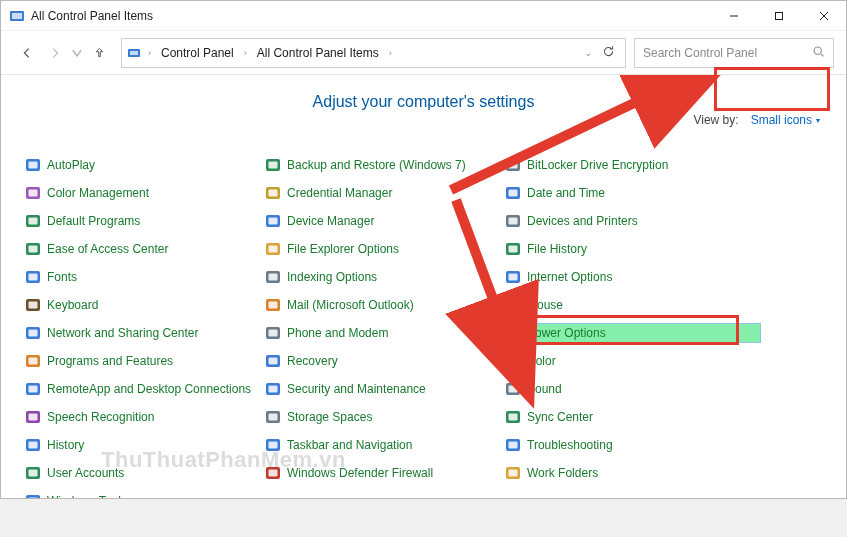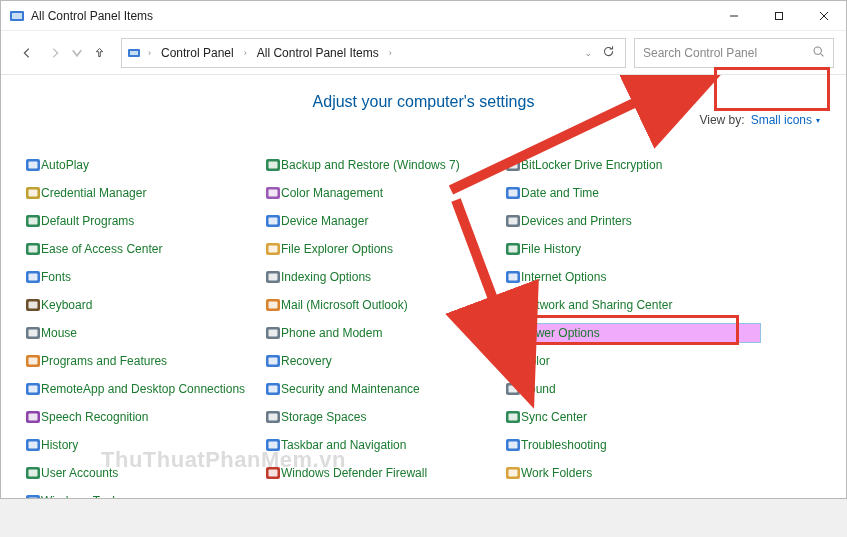--- a/index.html
+++ b/index.html
@@ -21,31 +21,31 @@
   .addr-sep { color: #888; font-size: 9px; padding: 0 2px; }
   .addr-seg { color: #222; padding: 2px 4px; }
   .addr-right { margin-left: auto; display: flex; align-items: center; gap: 10px; padding-right: 6px; }
   .search-box { width: 200px; height: 30px; border: 1px solid #d0d0d0; display: flex; align-items: center; padding: 0 8px; color: #8a8a8a; }
   .search-box input { border: none; outline: none; flex: 1; font-size: 12px; color: #222; background: transparent; }
   .search-box input::placeholder { color: #8a8a8a; }
   .search-icon { color: #8a8a8a; }
   .content { padding: 18px 20px 10px 20px; position: relative; }
   .heading-row { display: flex; align-items: center; margin-bottom: 26px; flex-direction: column; }
   .heading { color: #005aa0; font-size: 16px; font-weight: 400; }
-  .viewby-wrap { margin-left: auto; display: flex; align-items: center; font-size: 12px; }
+  .viewby-wrap { margin-left: auto; display: flex; align-items: center; gap: 6px; font-size: 12px; }
   .viewby-label { color: #444; }
   .viewby-value { color: #0b66c3; padding: 2px 6px; display: inline-flex; align-items: center; gap: 4px; }
   .viewby-value .tri { font-size: 8px; color:#0b66c3; }
   .highlight-box { position: absolute; border: 3px solid #e23b2e; pointer-events: none; }
   .arrow-layer { position: absolute; pointer-events: none; }
   .grid { display: grid; grid-template-columns: 240px 240px 260px; column-gap: 0; row-gap: 8px; }
-  .item { display: flex; align-items: center; height: 20px; padding: 1px 4px; }
+  .item { display: flex; align-items: center; gap: 6px; height: 20px; padding: 1px 4px; }
   .item .ico { width: 16px; height: 16px; display: inline-flex; align-items: center; justify-content: center; flex-shrink: 0; }
   .item .lbl { color: #1a7a2f; font-size: 12px; white-space: nowrap; }
-  .item.selected { background: #f0abfc; border: 1px solid #8fc3e8; padding: 0 3px; }
+  .item.selected { background: #86efac; border: 1px solid #8fc3e8; padding: 0 3px; }
   .watermark { position: absolute; bottom: 48px; left: 100px; font-size: 22px; font-weight: 600; color: rgba(130,130,130,0.28); letter-spacing: 0.5px; pointer-events: none; user-select: none; }
 </style>
 </head>
 <body>
 
 <div class="window">
 
   <div class="titlebar">
     <span class="icon-slot">
       <svg viewBox="0 0 16 16">
@@ -168,38 +168,38 @@
             <svg viewBox="0 0 16 16">
               <rect x="1" y="2" width="14" height="12" rx="2" fill="#6a7a88"></rect>
               <rect x="3.5" y="4.5" width="9" height="7" rx="1" fill="#ffffff" opacity="0.85"></rect>
             </svg>
           </span>
           <span class="lbl">BitLocker Drive Encryption</span>
         </div>
         <div class="item">
           <span class="ico">
             <svg viewBox="0 0 16 16">
+              <rect x="1" y="2" width="14" height="12" rx="2" fill="#9b59b6"></rect>
+              <rect x="3.5" y="4.5" width="9" height="7" rx="1" fill="#ffffff" opacity="0.85"></rect>
+            </svg>
+          </span>
+          <span class="lbl">Color Management</span>
+        </div>
+        <div class="item">
+          <span class="ico">
+            <svg viewBox="0 0 16 16">
               <rect x="1" y="2" width="14" height="12" rx="2" fill="#c0a030"></rect>
               <rect x="3.5" y="4.5" width="9" height="7" rx="1" fill="#ffffff" opacity="0.85"></rect>
             </svg>
           </span>
           <span class="lbl">Credential Manager</span>
         </div>
         <div class="item">
           <span class="ico">
             <svg viewBox="0 0 16 16">
-              <rect x="1" y="2" width="14" height="12" rx="2" fill="#9b59b6"></rect>
-              <rect x="3.5" y="4.5" width="9" height="7" rx="1" fill="#ffffff" opacity="0.85"></rect>
-            </svg>
-          </span>
-          <span class="lbl">Color Management</span>
-        </div>
-        <div class="item">
-          <span class="ico">
-            <svg viewBox="0 0 16 16">
               <rect x="1" y="2" width="14" height="12" rx="2" fill="#3a7bd5"></rect>
               <rect x="3.5" y="4.5" width="9" height="7" rx="1" fill="#ffffff" opacity="0.85"></rect>
             </svg>
           </span>
           <span class="lbl">Date and Time</span>
         </div>
         <div class="item">
           <span class="ico">
             <svg viewBox="0 0 16 16">
               <rect x="1" y="2" width="14" height="12" rx="2" fill="#2e8b57"></rect>
@@ -294,34 +294,34 @@
             <svg viewBox="0 0 16 16">
               <rect x="1" y="2" width="14" height="12" rx="2" fill="#d9822b"></rect>
               <rect x="3.5" y="4.5" width="9" height="7" rx="1" fill="#ffffff" opacity="0.85"></rect>
             </svg>
           </span>
           <span class="lbl">Mail (Microsoft Outlook)</span>
         </div>
         <div class="item">
           <span class="ico">
             <svg viewBox="0 0 16 16">
+              <rect x="1" y="2" width="14" height="12" rx="2" fill="#6a7a88"></rect>
+              <rect x="3.5" y="4.5" width="9" height="7" rx="1" fill="#ffffff" opacity="0.85"></rect>
+            </svg>
+          </span>
+          <span class="lbl">Mouse</span>
+        </div>
+        <div class="item">
+          <span class="ico">
+            <svg viewBox="0 0 16 16">
               <rect x="1" y="2" width="14" height="12" rx="2" fill="#3a7bd5"></rect>
               <rect x="3.5" y="4.5" width="9" height="7" rx="1" fill="#ffffff" opacity="0.85"></rect>
             </svg>
           </span>
           <span class="lbl">Network and Sharing Center</span>
-        </div>
-        <div class="item">
-          <span class="ico">
-            <svg viewBox="0 0 16 16">
-              <rect x="1" y="2" width="14" height="12" rx="2" fill="#6a7a88"></rect>
-              <rect x="3.5" y="4.5" width="9" height="7" rx="1" fill="#ffffff" opacity="0.85"></rect>
-            </svg>
-          </span>
-          <span class="lbl">Mouse</span>
         </div>
         <div class="item">
           <span class="ico">
             <svg viewBox="0 0 16 16">
               <rect x="1" y="2" width="14" height="12" rx="2" fill="#6a7a88"></rect>
               <rect x="3.5" y="4.5" width="9" height="7" rx="1" fill="#ffffff" opacity="0.85"></rect>
             </svg>
           </span>
           <span class="lbl">Phone and Modem</span>
         </div>

